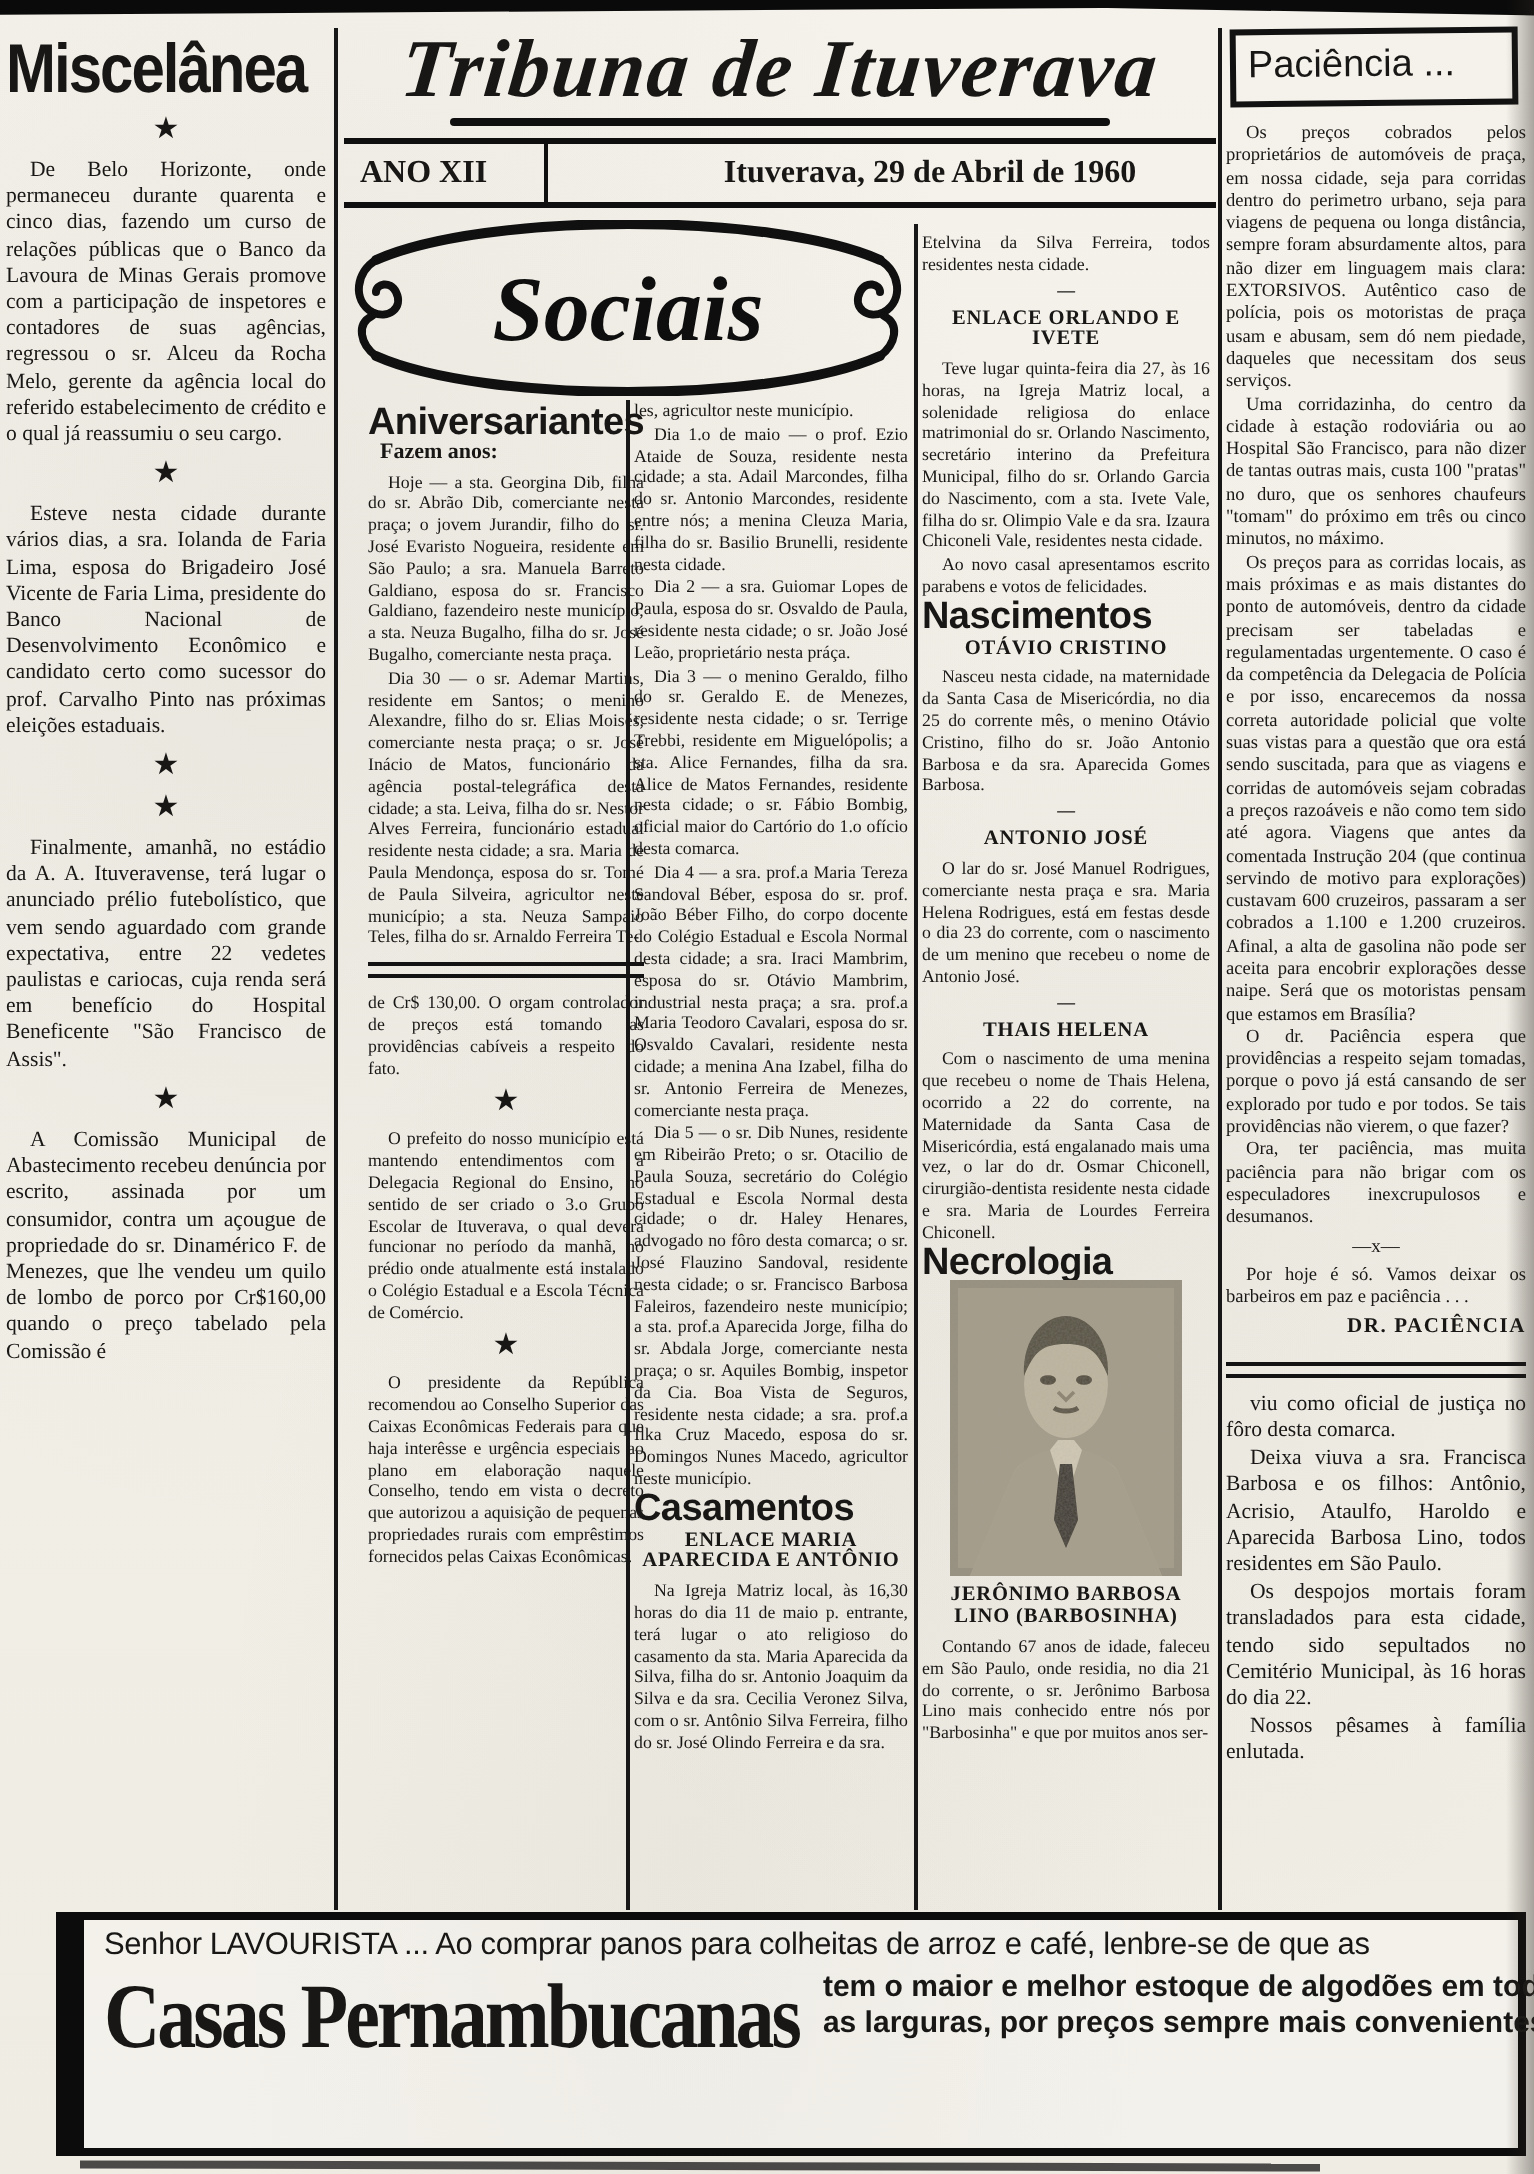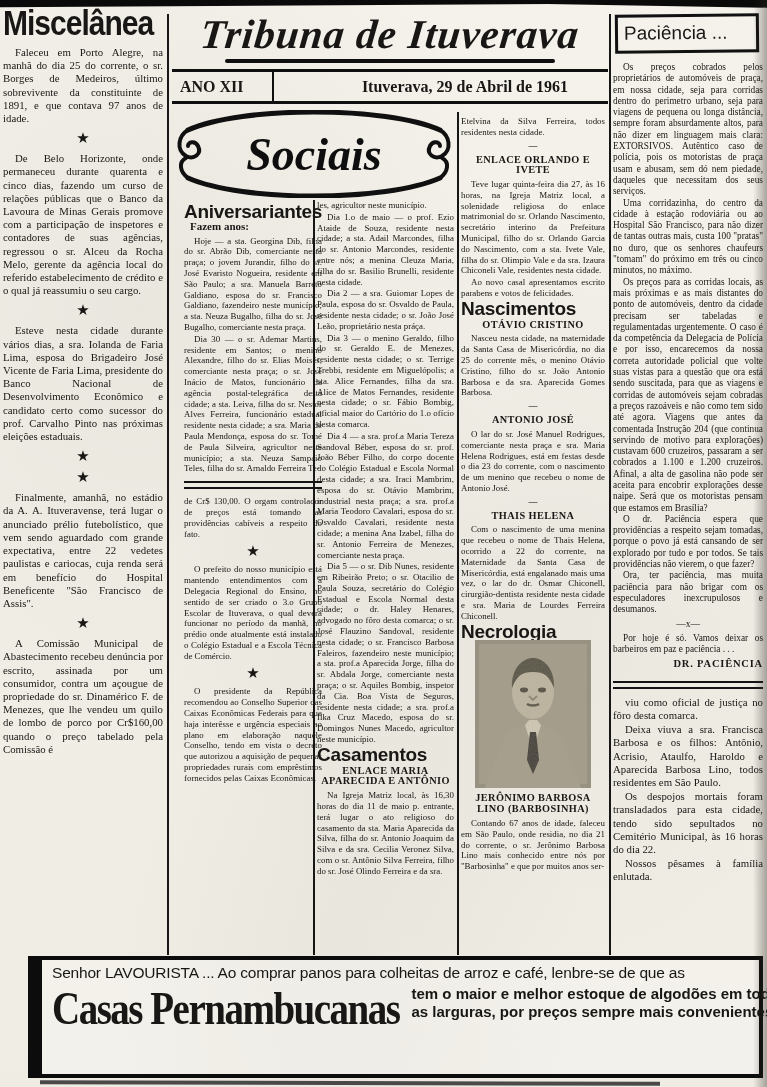--- a/index.html
+++ b/index.html
@@ -18,21 +18,21 @@
   .right-shade{position:absolute;right:0;top:0;width:14px;height:100%;background:linear-gradient(to right,rgba(0,0,0,0),rgba(45,40,34,0.38));}
   .bottom-smudge{position:absolute;left:40px;top:1081px;width:620px;height:4px;background:#141414;opacity:.75;transform:rotate(0.15deg);}
 
   .vrule{position:absolute;width:2px;background:#171717;}
   .vr1{left:167px;top:14px;height:941px;}
   .vr2{left:313px;top:200px;height:755px;}
   .vr3{left:457px;top:112px;height:843px;}
   .vr4{left:609px;top:14px;height:941px;}
 
   
-  .miscelanea{position:absolute;left:3px;top:4px;width:160px;height:938px;overflow:hidden;}
+  .miscelanea{position:absolute;left:3px;top:16px;width:160px;height:938px;overflow:hidden;}
   .miscelanea h1{
     margin:0 0 8px;font-family:"Liberation Sans",sans-serif;font-weight:bold;
     font-size:30px;letter-spacing:-1px;transform:scaleY(1.15);transform-origin:left top;white-space:nowrap;
   }
   .miscelanea p{font-size:10.8px;line-height:13.2px;text-align:justify;margin:0;text-indent:12px;}
   .star{ text-align:center;font-size:15px;line-height:1;margin:6px 0;}
 
   
   .masthead{position:absolute;left:172px;top:10px;width:436px;}
   .masthead-title{
@@ -99,21 +99,20 @@
 </head>
 <body>
 
 <div class="page">
 
   <div class="top-strip"></div>
   <div class="top-wedge"></div>
 
   <aside class="miscelanea">
     <h1>Miscelânea</h1>
-    <p>Faleceu em Porto Alegre, na manhã do dia 25 do corrente, o sr. Borges de Medeiros, último sobrevivente da constituinte de 1891, e que contava 97 anos de idade.</p>
     <div class="star">★</div>
     <p>De Belo Horizonte, onde permaneceu durante quarenta e cinco dias, fazendo um curso de relações públicas que o Banco da Lavoura de Minas Gerais promove com a participação de inspetores e contadores de suas agências, regressou o sr. Alceu da Rocha Melo, gerente da agência local do referido estabelecimento de crédito e o qual já reassumiu o seu cargo.</p>
     <div class="star">★</div>
     <p>Esteve nesta cidade durante vários dias, a sra. Iolanda de Faria Lima, esposa do Brigadeiro José Vicente de Faria Lima, presidente do Banco Nacional de Desenvolvimento Econômico e candidato certo como sucessor do prof. Carvalho Pinto nas próximas eleições estaduais.</p>
     <div class="star">★</div>
     <div class="star">★</div>
     <p>Finalmente, amanhã, no estádio da A. A. Ituveravense, terá lugar o anunciado prélio futebolístico, que vem sendo aguardado com grande expectativa, entre 22 vedetes paulistas e cariocas, cuja renda será em benefício do Hospital Beneficente "São Francisco de Assis".</p>
     <div class="star">★</div>
     <p>A Comissão Municipal de Abastecimento recebeu denúncia por escrito, assinada por um consumidor, contra um açougue de propriedade do sr. Dinamérico F. de Menezes, que lhe vendeu um quilo de lombo de porco por Cr$160,00 quando o preço tabelado pela Comissão é</p>
   </aside>
@@ -121,21 +120,21 @@
   <div class="vrule vr1"></div>
   <div class="vrule vr2"></div>
   <div class="vrule vr3"></div>
   <div class="vrule vr4"></div>
 
   <header class="masthead">
     <div class="masthead-title">Tribuna de Ituverava</div>
     <div class="masthead-underline"></div>
     <div class="dateline">
       <span class="cell dl-ano">ANO XII</span>
-      <span class="cell dl-date">Ituverava, 29 de Abril de 1961</span>
+      <span class="cell dl-date">Ituverava, 29 de Abril de 1960</span>
     </div>
   </header>
 
   <div class="sociais-ornament">
     <svg width="284" height="88" viewBox="0 0 284 88">
       <g fill="none" stroke="#101010" stroke-linecap="round">
         <path d="M16,20 C70,-4 214,-4 268,20" stroke-width="5"></path>
         <path d="M16,68 C70,92 214,92 268,68" stroke-width="5"></path>
         <path d="M16,20 C6,26 4,40 14,46 C22,50 30,44 26,36 C23,30 16,32 16,36" stroke-width="4"></path>
         <path d="M268,20 C278,26 280,40 270,46 C262,50 254,44 258,36 C261,30 268,32 268,36" stroke-width="4"></path>

